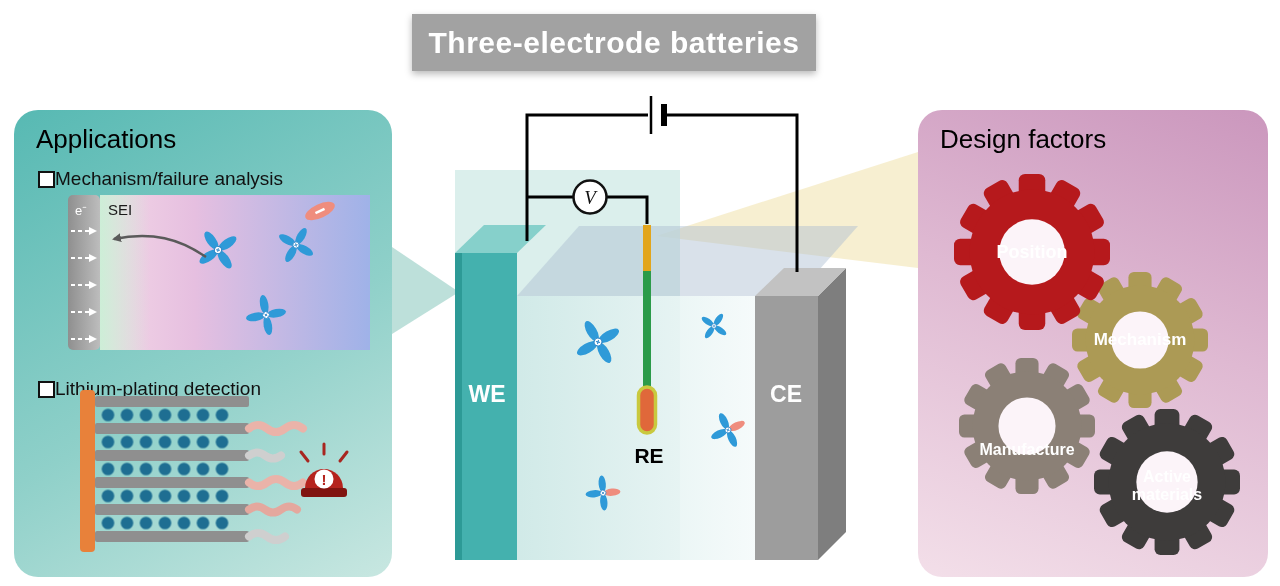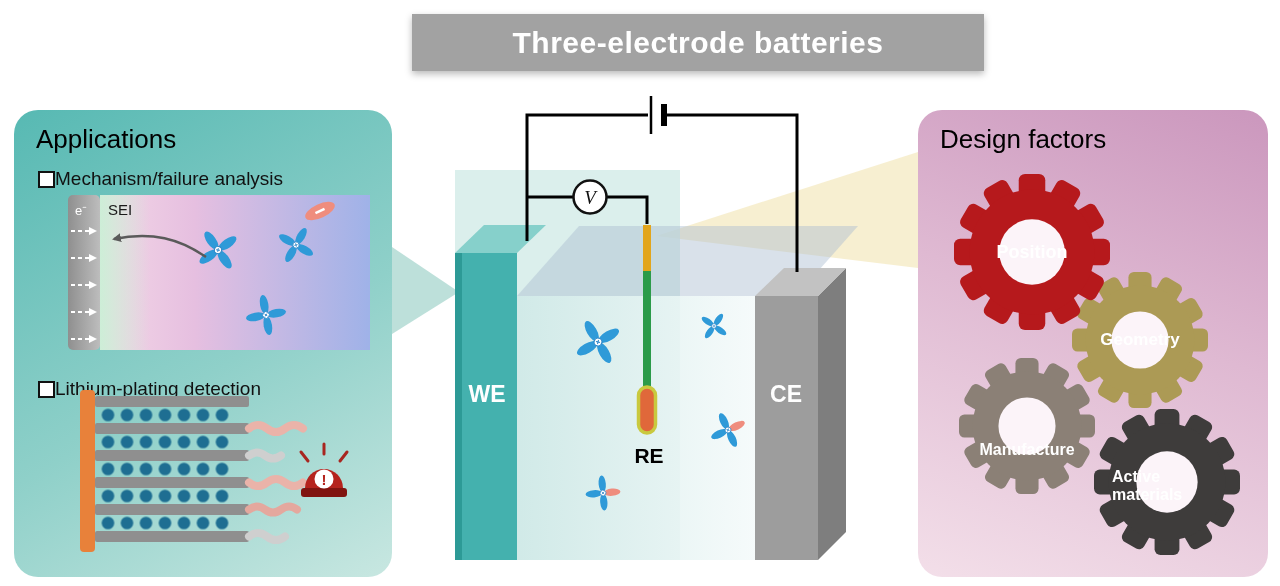--- a/index.html
+++ b/index.html
@@ -1,38 +1,38 @@
 <!DOCTYPE html>
 <html><head>
 <meta charset="utf-8">
 <style>
   html,body{margin:0;padding:0;background:#ffffff;font-family:"Liberation Sans",sans-serif;}
   .canvas{position:relative;width:1280px;height:586px;background:#ffffff;overflow:hidden;}
 
   
-  .title-banner{position:absolute;left:412px;top:14px;width:572px;height:57px;background:#a2a2a2;
+  .title-banner{position:absolute;left:412px;top:14px;width:404px;height:57px;background:#a2a2a2;
     color:#fff;font-weight:bold;font-size:30px;display:flex;align-items:center;justify-content:center;
     box-shadow:0 3px 7px rgba(0,0,0,.28);letter-spacing:.5px;}
 
   
   .panel{position:absolute;top:110px;height:467px;border-radius:24px;}
   .panel-left{left:14px;width:378px;background:linear-gradient(150deg,#57b9b3 0%,#8fd0c9 55%,#c8e7e1 100%);}
   .panel-right{left:918px;width:350px;background:linear-gradient(200deg,#cb97bd 0%,#dfb9d2 45%,#f3dfe9 100%);}
   .panel-heading{position:absolute;left:22px;top:14px;font-size:26px;font-weight:normal;color:#000;}
 
   .check-item{position:absolute;left:24px;display:flex;align-items:center;font-size:19px;color:#111;}
   .check-item .checkbox{width:13px;height:13px;border:2.5px solid #111;background:#fff;flex:none;}
   .item-1{top:58px;} .item-2{top:268px;}
   .sei-illo{position:absolute;left:54px;top:85px;}
   .plating-illo{position:absolute;left:54px;top:280px;}
 
   
   .gear-svg{position:absolute;left:0;top:0;}
   .gear-label{position:absolute;transform:translate(-50%,-50%);color:#fff;font-weight:bold;
-    text-align:left;font-size:17px;line-height:1.15;width:max-content;max-width:110px;}
+    text-align:center;font-size:17px;line-height:1.15;width:max-content;max-width:110px;}
   .lbl-position{left:114px;top:142px;font-size:18px;}
   .lbl-geometry{left:222px;top:230px;}
   .lbl-manufacture{left:109px;top:316px;font-size:16px;margin-top:24px;}
   .lbl-active{left:249px;top:376px;font-size:16px;}
 
   
   .center-svg{position:absolute;left:0;top:0;}
   .electrode-label{font:bold 23px "Liberation Sans",sans-serif;fill:#ffffff;text-anchor:middle;}
   .re-label{font:bold 21px "Liberation Sans",sans-serif;fill:#000000;text-anchor:middle;}
   .v-label{font:italic 19px "Liberation Serif",serif;fill:#111111;text-anchor:middle;}
@@ -194,21 +194,21 @@
 
   <div class="panel panel-right">
     <svg class="gear-svg" width="350" height="467" viewBox="0 0 350 467">
       <use href="#gear" x="154" y="162" width="136" height="136" fill="#ac9a55"></use>
       <use href="#gear" x="36" y="64" width="156" height="156" fill="#b6191c"></use>
       <use href="#gear" x="41" y="248" width="136" height="136" fill="#8b8076"></use>
       <use href="#gear" x="176" y="299" width="146" height="146" fill="#3e3c3b"></use>
     </svg>
     <div class="panel-heading">Design factors</div>
     <div class="gear-label lbl-position">Position</div>
-    <div class="gear-label lbl-geometry">Geometry</div>
+    <div class="gear-label lbl-geometry">Mechanism</div>
     <div class="gear-label lbl-manufacture">Manufacture</div>
     <div class="gear-label lbl-active">Active materials</div>
   </div>
 
   <svg class="center-svg" width="1280" height="586" viewBox="0 0 1280 586">
 
     <polygon points="656,236 918,152 918,268" fill="#f6edcb" opacity="0.88"></polygon>
     <polygon points="392,247 392,334 459,292" fill="#b9ded8" opacity="0.95"></polygon>
 
     <rect x="455" y="170" width="225" height="390" fill="#cfe9e6" opacity="0.75"></rect>

